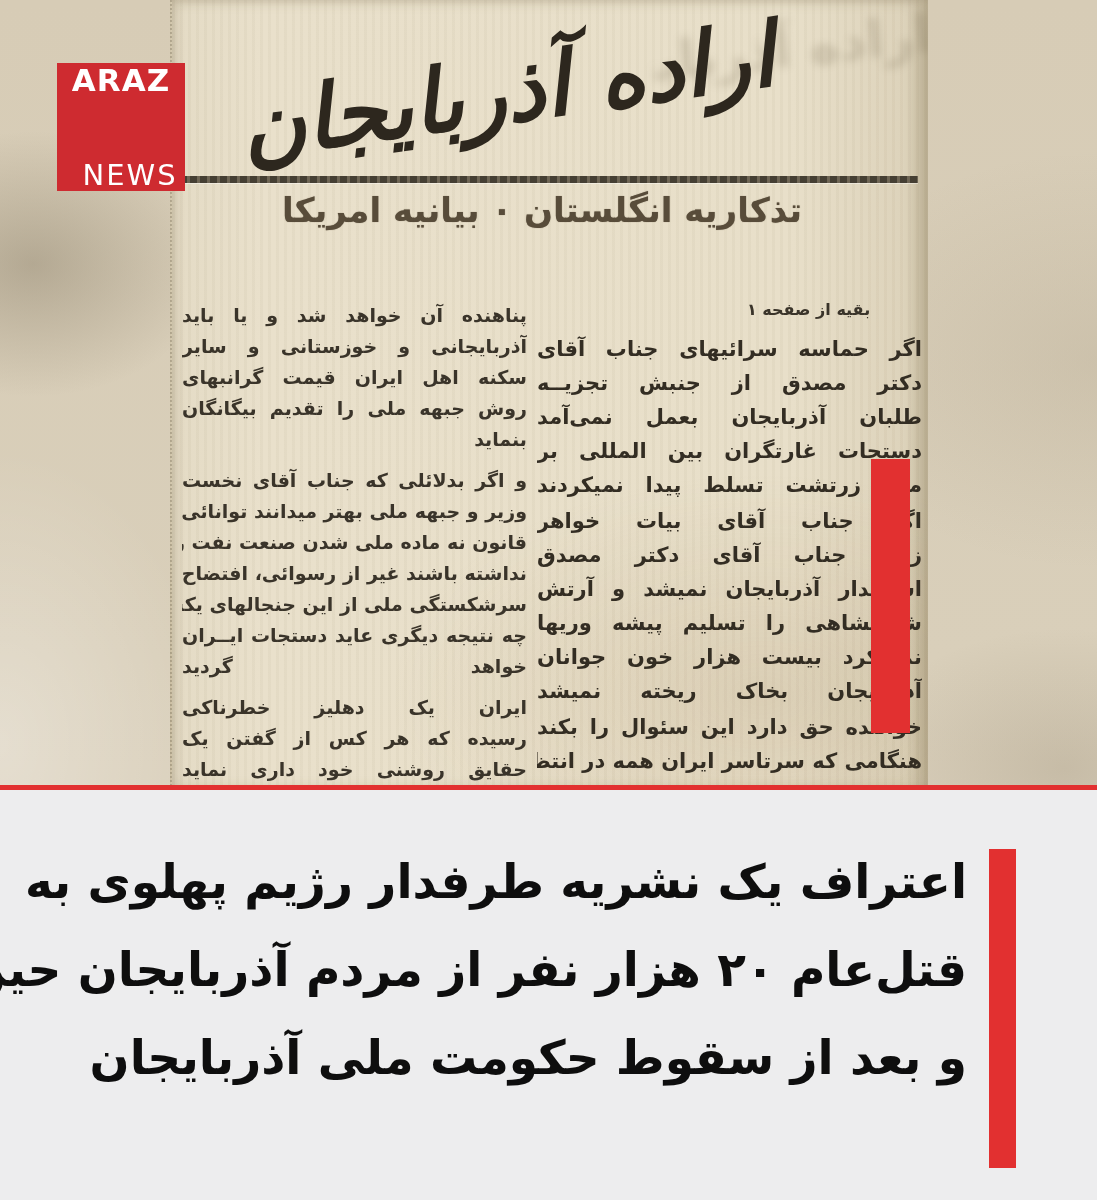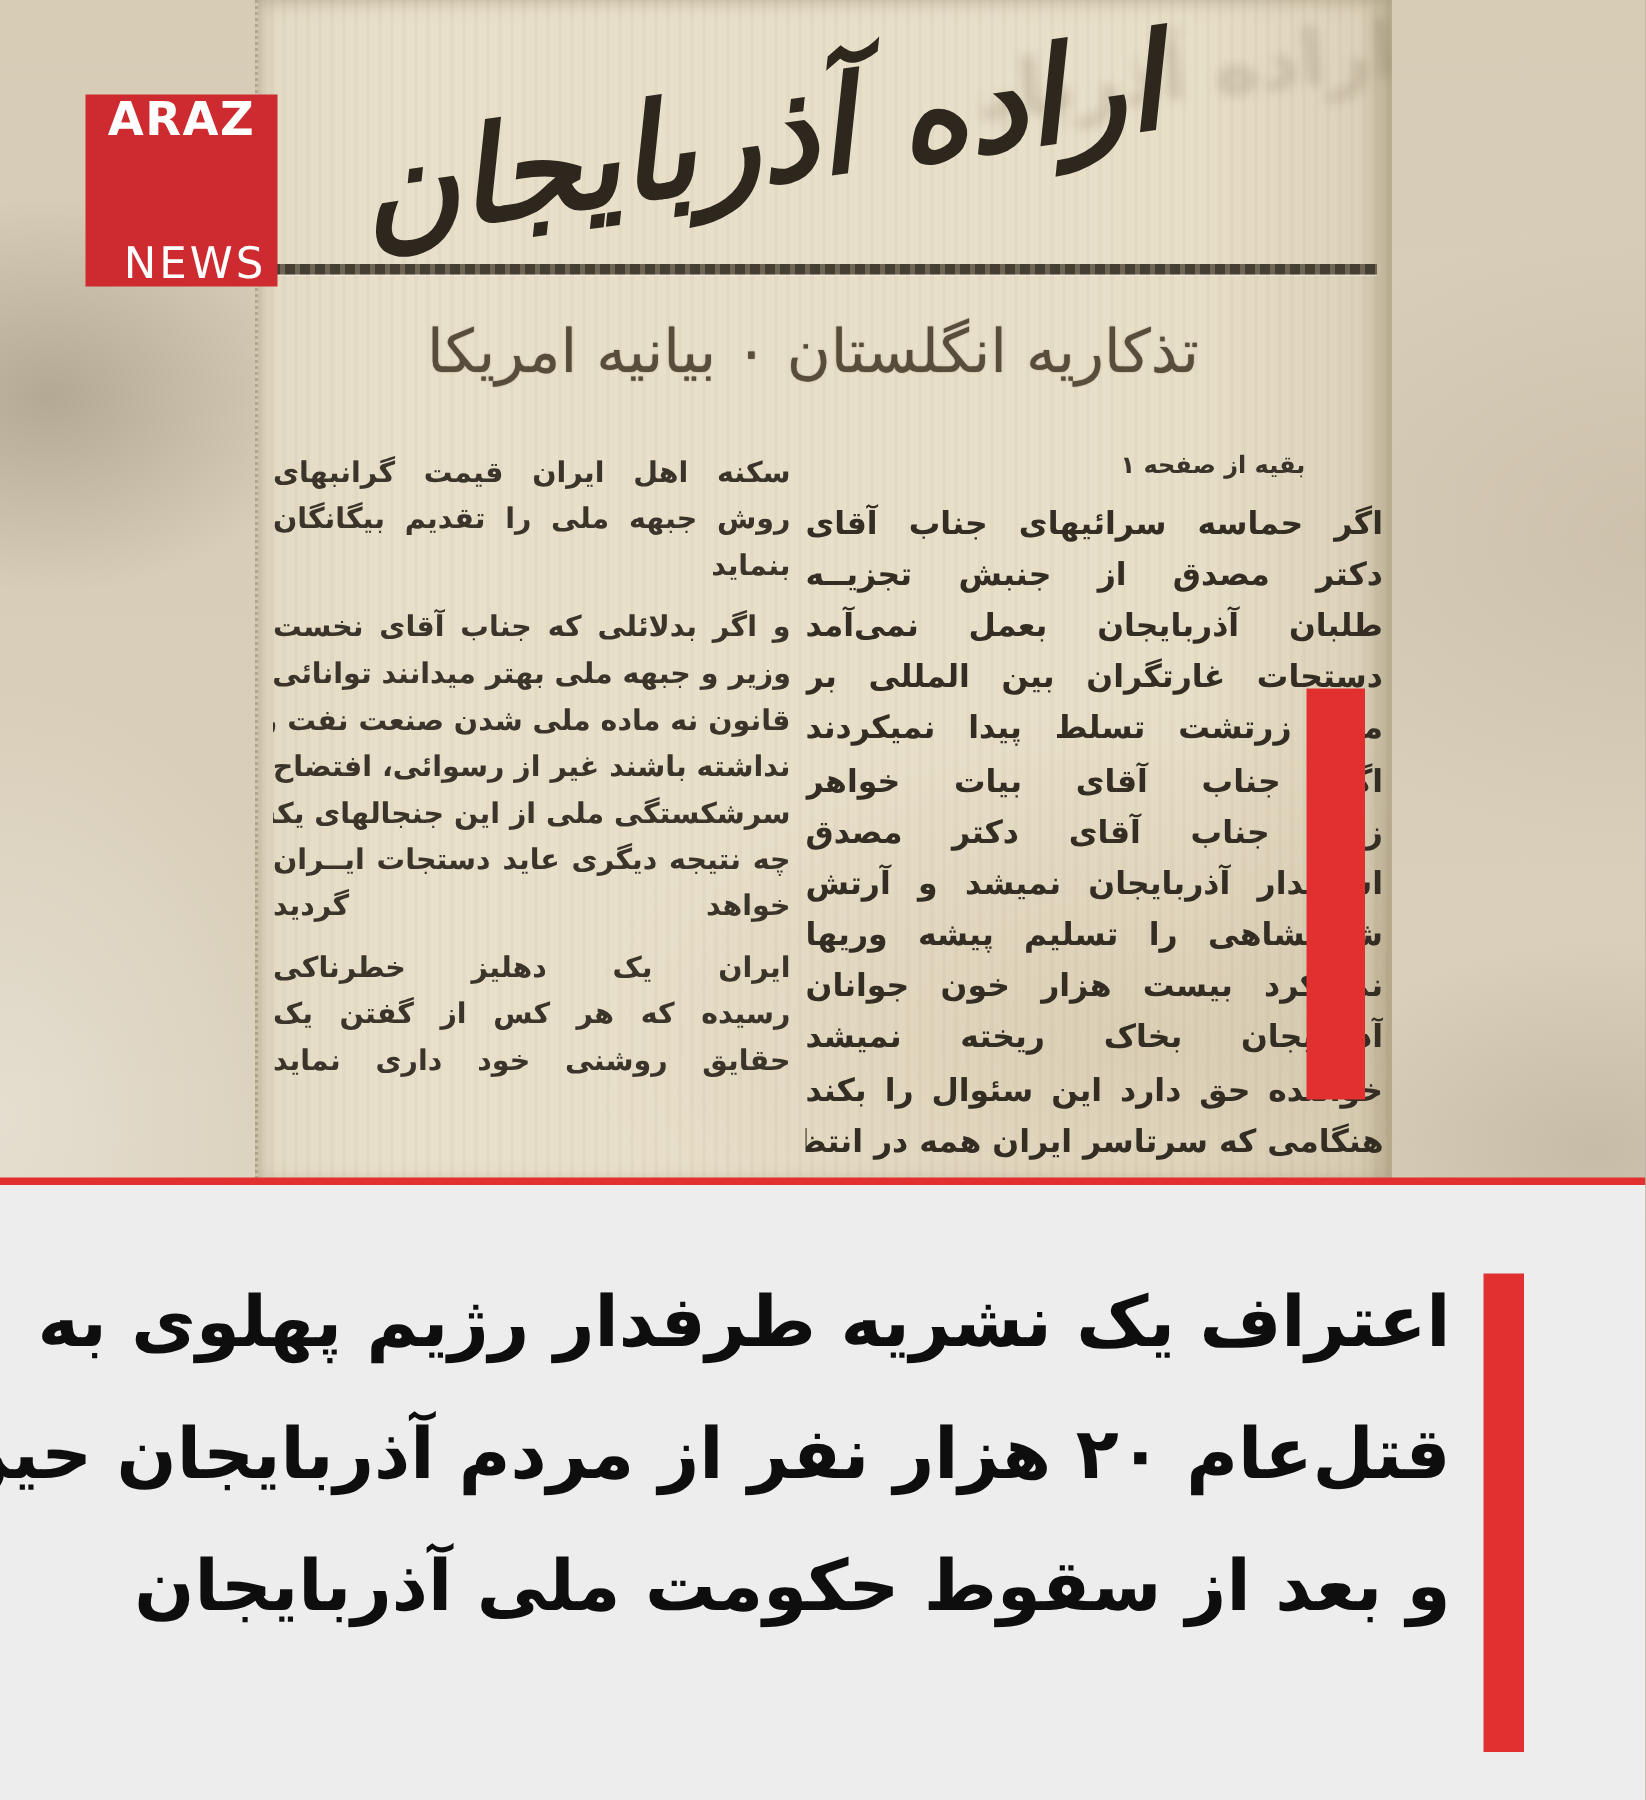--- a/index.html
+++ b/index.html
@@ -35,22 +35,22 @@
     position:absolute;left:480px;top:18px;width:280px;font-size:52px;font-weight:bold;
     direction:rtl;color:#6d6047;opacity:.22;filter:blur(4px);transform:rotate(-6deg);
     white-space:nowrap;overflow:hidden;
   }
   .masthead-rule{
     position:absolute;left:8px;top:176px;width:738px;height:7px;
     background:repeating-linear-gradient(90deg,#453f33 0 7px,#6e6554 7px 10px);
     box-shadow:0 1px 0 rgba(255,255,255,.4);
   }
   .subheadline{
-    position:absolute;left:60px;top:212px;width:620px;text-align:center;direction:rtl;
-    font-size:40px;font-weight:normal;color:#584c3a;letter-spacing:1px;
+    position:absolute;left:60px;top:190px;width:620px;text-align:center;direction:rtl;
+    font-size:34px;font-weight:bold;color:#584c3a;letter-spacing:1px;
     text-shadow:0 0 1px rgba(88,76,58,.6);white-space:nowrap;
   }
   .continued-note{
     position:absolute;left:575px;top:300px;width:140px;direction:rtl;text-align:left;
     font-size:16px;font-weight:bold;color:#3a342a;white-space:nowrap;
   }
   .ncol{position:absolute;direction:rtl;}
   .ncol .line{
     text-align:justify;text-align-last:justify;white-space:nowrap;overflow:hidden;
   }
@@ -108,20 +108,22 @@
           <div class="line">آذربایجان بخاک ریخته نمیشد</div>
         </div>
       <div class="para">
           <div class="line">خواننده حق دارد این سئوال را بکند</div>
           <div class="line">هنگامی که سرتاسر ایران همه در انتظار</div>
         </div>
     </div>
 
     <div class="ncol col-left">
       <div class="para">
+          <div class="line">پناهنده آن خواهد شد و یا باید</div>
+          <div class="line">آذربایجانی و خوزستانی و سایر</div>
           <div class="line">سکنه اهل ایران قیمت گرانبهای</div>
           <div class="line">روش جبهه ملی را تقدیم بیگانگان</div>
           <div class="line">بنماید</div>
         </div>
       <div class="para">
           <div class="line">و اگر بدلائلی که جناب آقای نخست</div>
           <div class="line">وزیر و جبهه ملی بهتر میدانند توانائی اجرای</div>
           <div class="line">قانون نه ماده ملی شدن صنعت نفت را</div>
           <div class="line">نداشته باشند غیر از رسوائی، افتضاح و</div>
           <div class="line">سرشکستگی ملی از این جنجالهای یکساله</div>

